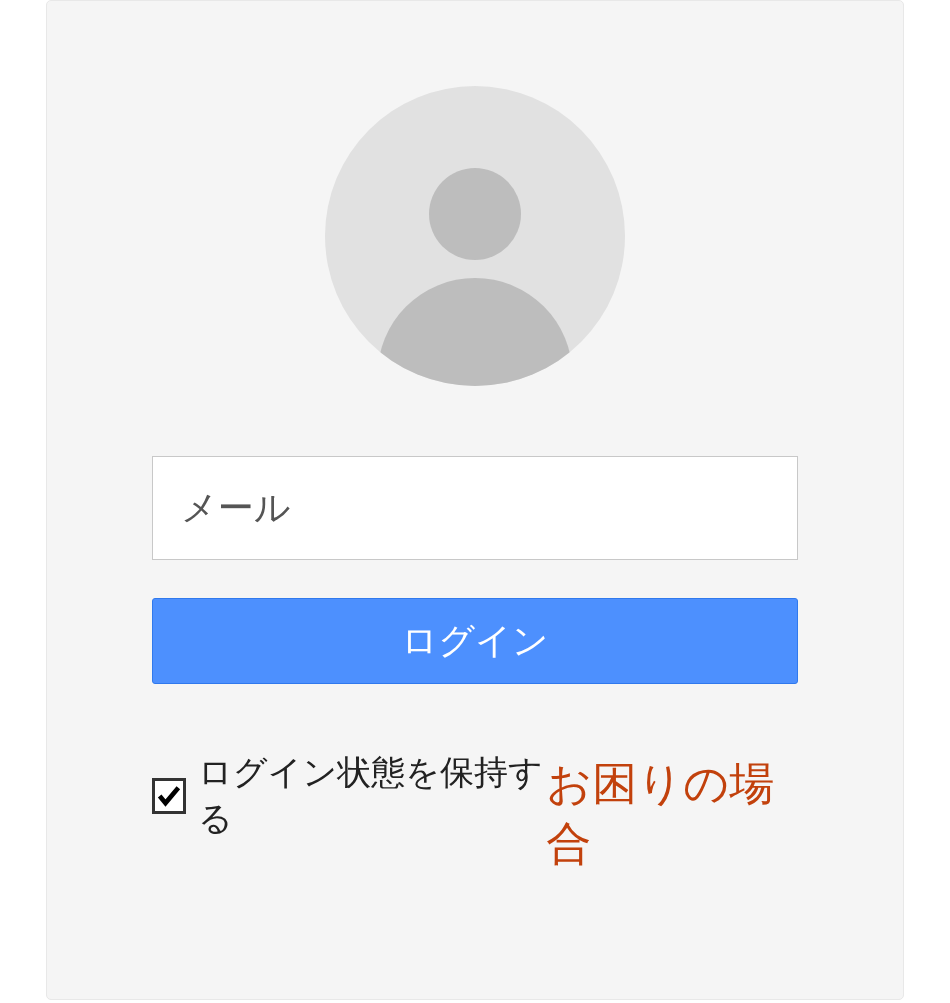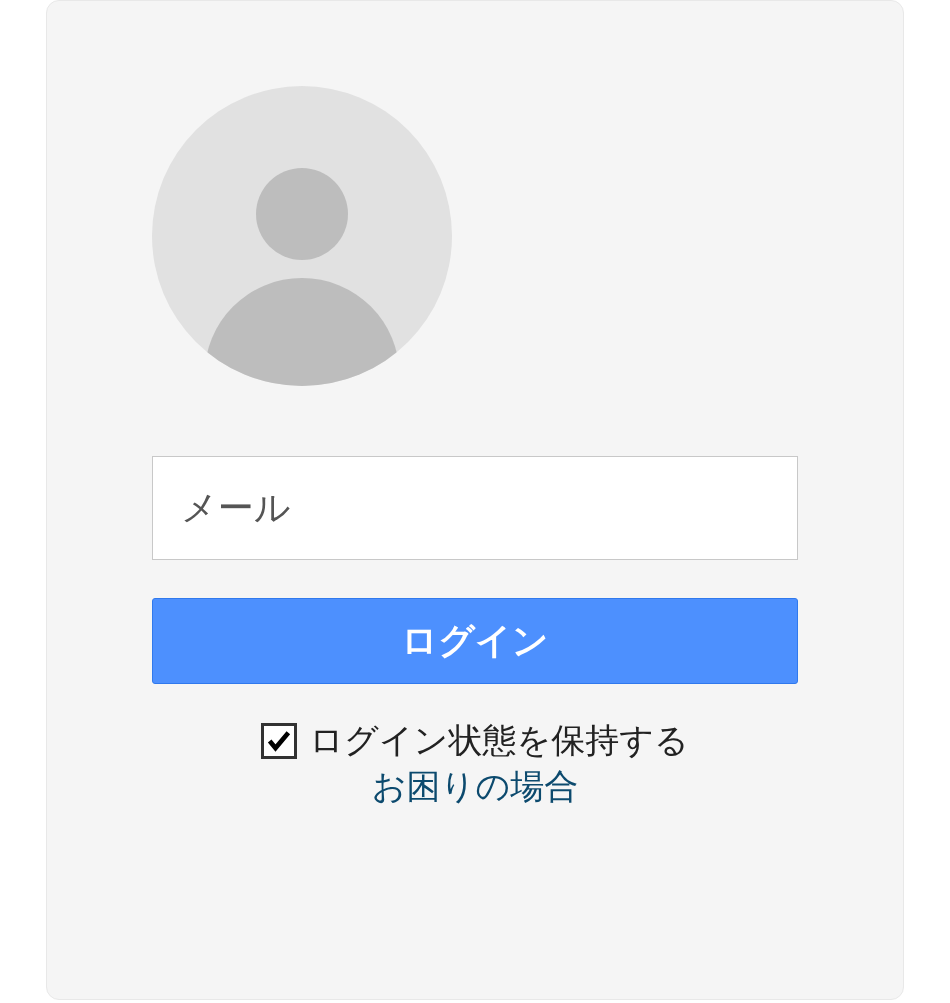--- a/index.html
+++ b/index.html
@@ -14,24 +14,25 @@
       height: 1003px;
       display: flex;
       align-items: flex-start;
       justify-content: center;
     }
     .login-card {
       width: 858px;
       height: 1000px;
       background: #f5f5f5;
       border: 1px solid #e8e8e8;
-      border-radius: 13px;
+      border-radius: 5px;
       padding: 85px 105px 70px 105px;
       display: flex;
       flex-direction: column;
+      align-items: center;
     }
     .avatar-container {
       width: 300px;
       height: 300px;
       border-radius: 50%;
       background: #e1e1e1;
       position: relative;
       overflow: hidden;
       margin-bottom: 70px;
     }
@@ -71,33 +72,32 @@
       color: #555555;
     }
     .login-button {
       width: 100%;
       height: 86px;
       background: #4d90fe;
       border: 1px solid #3079ed;
       border-radius: 3px;
       color: #ffffff;
       font-size: 36px;
-      font-weight: bold;
+      font-weight: normal;
       cursor: pointer;
       text-align: center;
       margin-top: 10px;
       margin-bottom: 34px;
       font-family: inherit;
     }
     .bottom-row {
       width: 100%;
       display: flex;
       justify-content: space-between;
       align-items: center;
-      flex-direction: column;
     }
     .remember-wrap {
       display: flex;
       align-items: center;
       cursor: pointer;
     }
     .checkbox-box {
       width: 36px;
       height: 36px;
       border: 3px solid #333333;
@@ -109,24 +109,25 @@
     }
     .checkmark-svg {
       width: 28px;
       height: 28px;
     }
     .remember-label {
       font-size: 34px;
       color: #222222;
     }
     .help-link {
-      font-size: 34px;
-      color: #0c4a6e;
+      font-size: 45px;
+      color: #c2410c;
       text-decoration: none;
       cursor: pointer;
+      margin-top: 36px;
     }
   </style>
 </head>
 <body>
 
 <div class="login-card">
 
   <div class="avatar-container">
     <span>
       <span class="avatar-head"></span>

